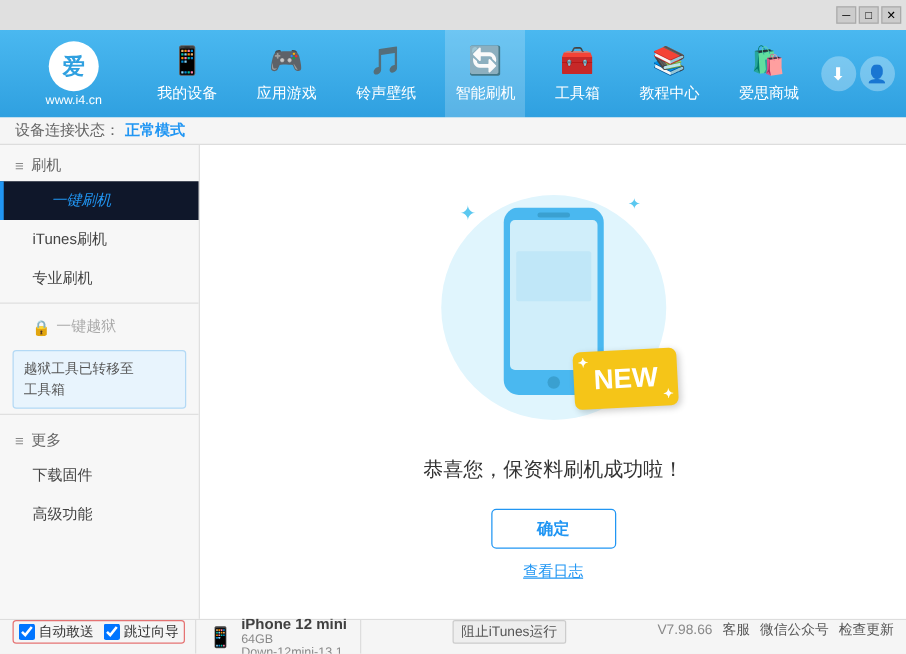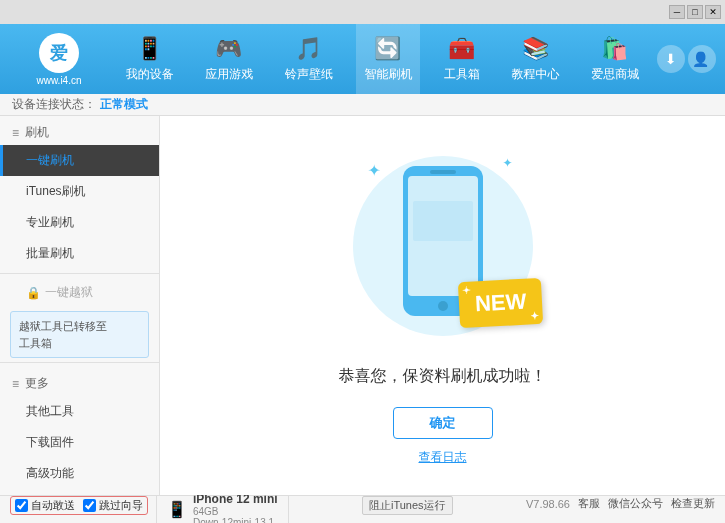--- a/index.html
+++ b/index.html
@@ -158,23 +158,24 @@
       color: #888;
     }
     .sidebar-item {
       padding: 7px 12px 7px 26px;
       cursor: pointer;
       color: #444;
       font-size: 12px;
     }
     .sidebar-item.active {
       color: #2196F3;
-      background: #404040;
+      background: #0f172a;
       border-left: 3px solid #2196F3;
-      padding-left: 23px;
+      padding-left: 38px;
+      font-style: italic;
     }
     .sidebar-divider {
       height: 1px;
       background: #e0e0e0;
       margin: 4px 0;
     }
     .sidebar-more-header {
       display: flex;
       align-items: center;
       padding: 8px 12px 4px 12px;
@@ -446,38 +447,32 @@
     </div>
     <div class="sidebar-item active">
       <span>一键刷机</span>
     </div>
     <div class="sidebar-item">
       <span>iTunes刷机</span>
     </div>
     <div class="sidebar-item">
       <span>专业刷机</span>
     </div>
-    <div class="sidebar-item">
-      <span>批量刷机</span>
-    </div>
     <div class="sidebar-divider"></div>
     <div class="sidebar-locked">
       <span style="margin-right:4px;">🔒</span>
       <span>一键越狱</span>
     </div>
     <div class="sidebar-jb-notice">
       <span>越狱工具已转移至<br>工具箱</span>
     </div>
     <div class="sidebar-divider"></div>
     <div class="sidebar-more-header">
       <span class="sidebar-section-icon">≡</span>
       <span>更多</span>
-    </div>
-    <div class="sidebar-item">
-      <span>其他工具</span>
     </div>
     <div class="sidebar-item">
       <span>下载固件</span>
     </div>
     <div class="sidebar-item">
       <span>高级功能</span>
     </div>
   </div>
 
   <div class="content-area">

